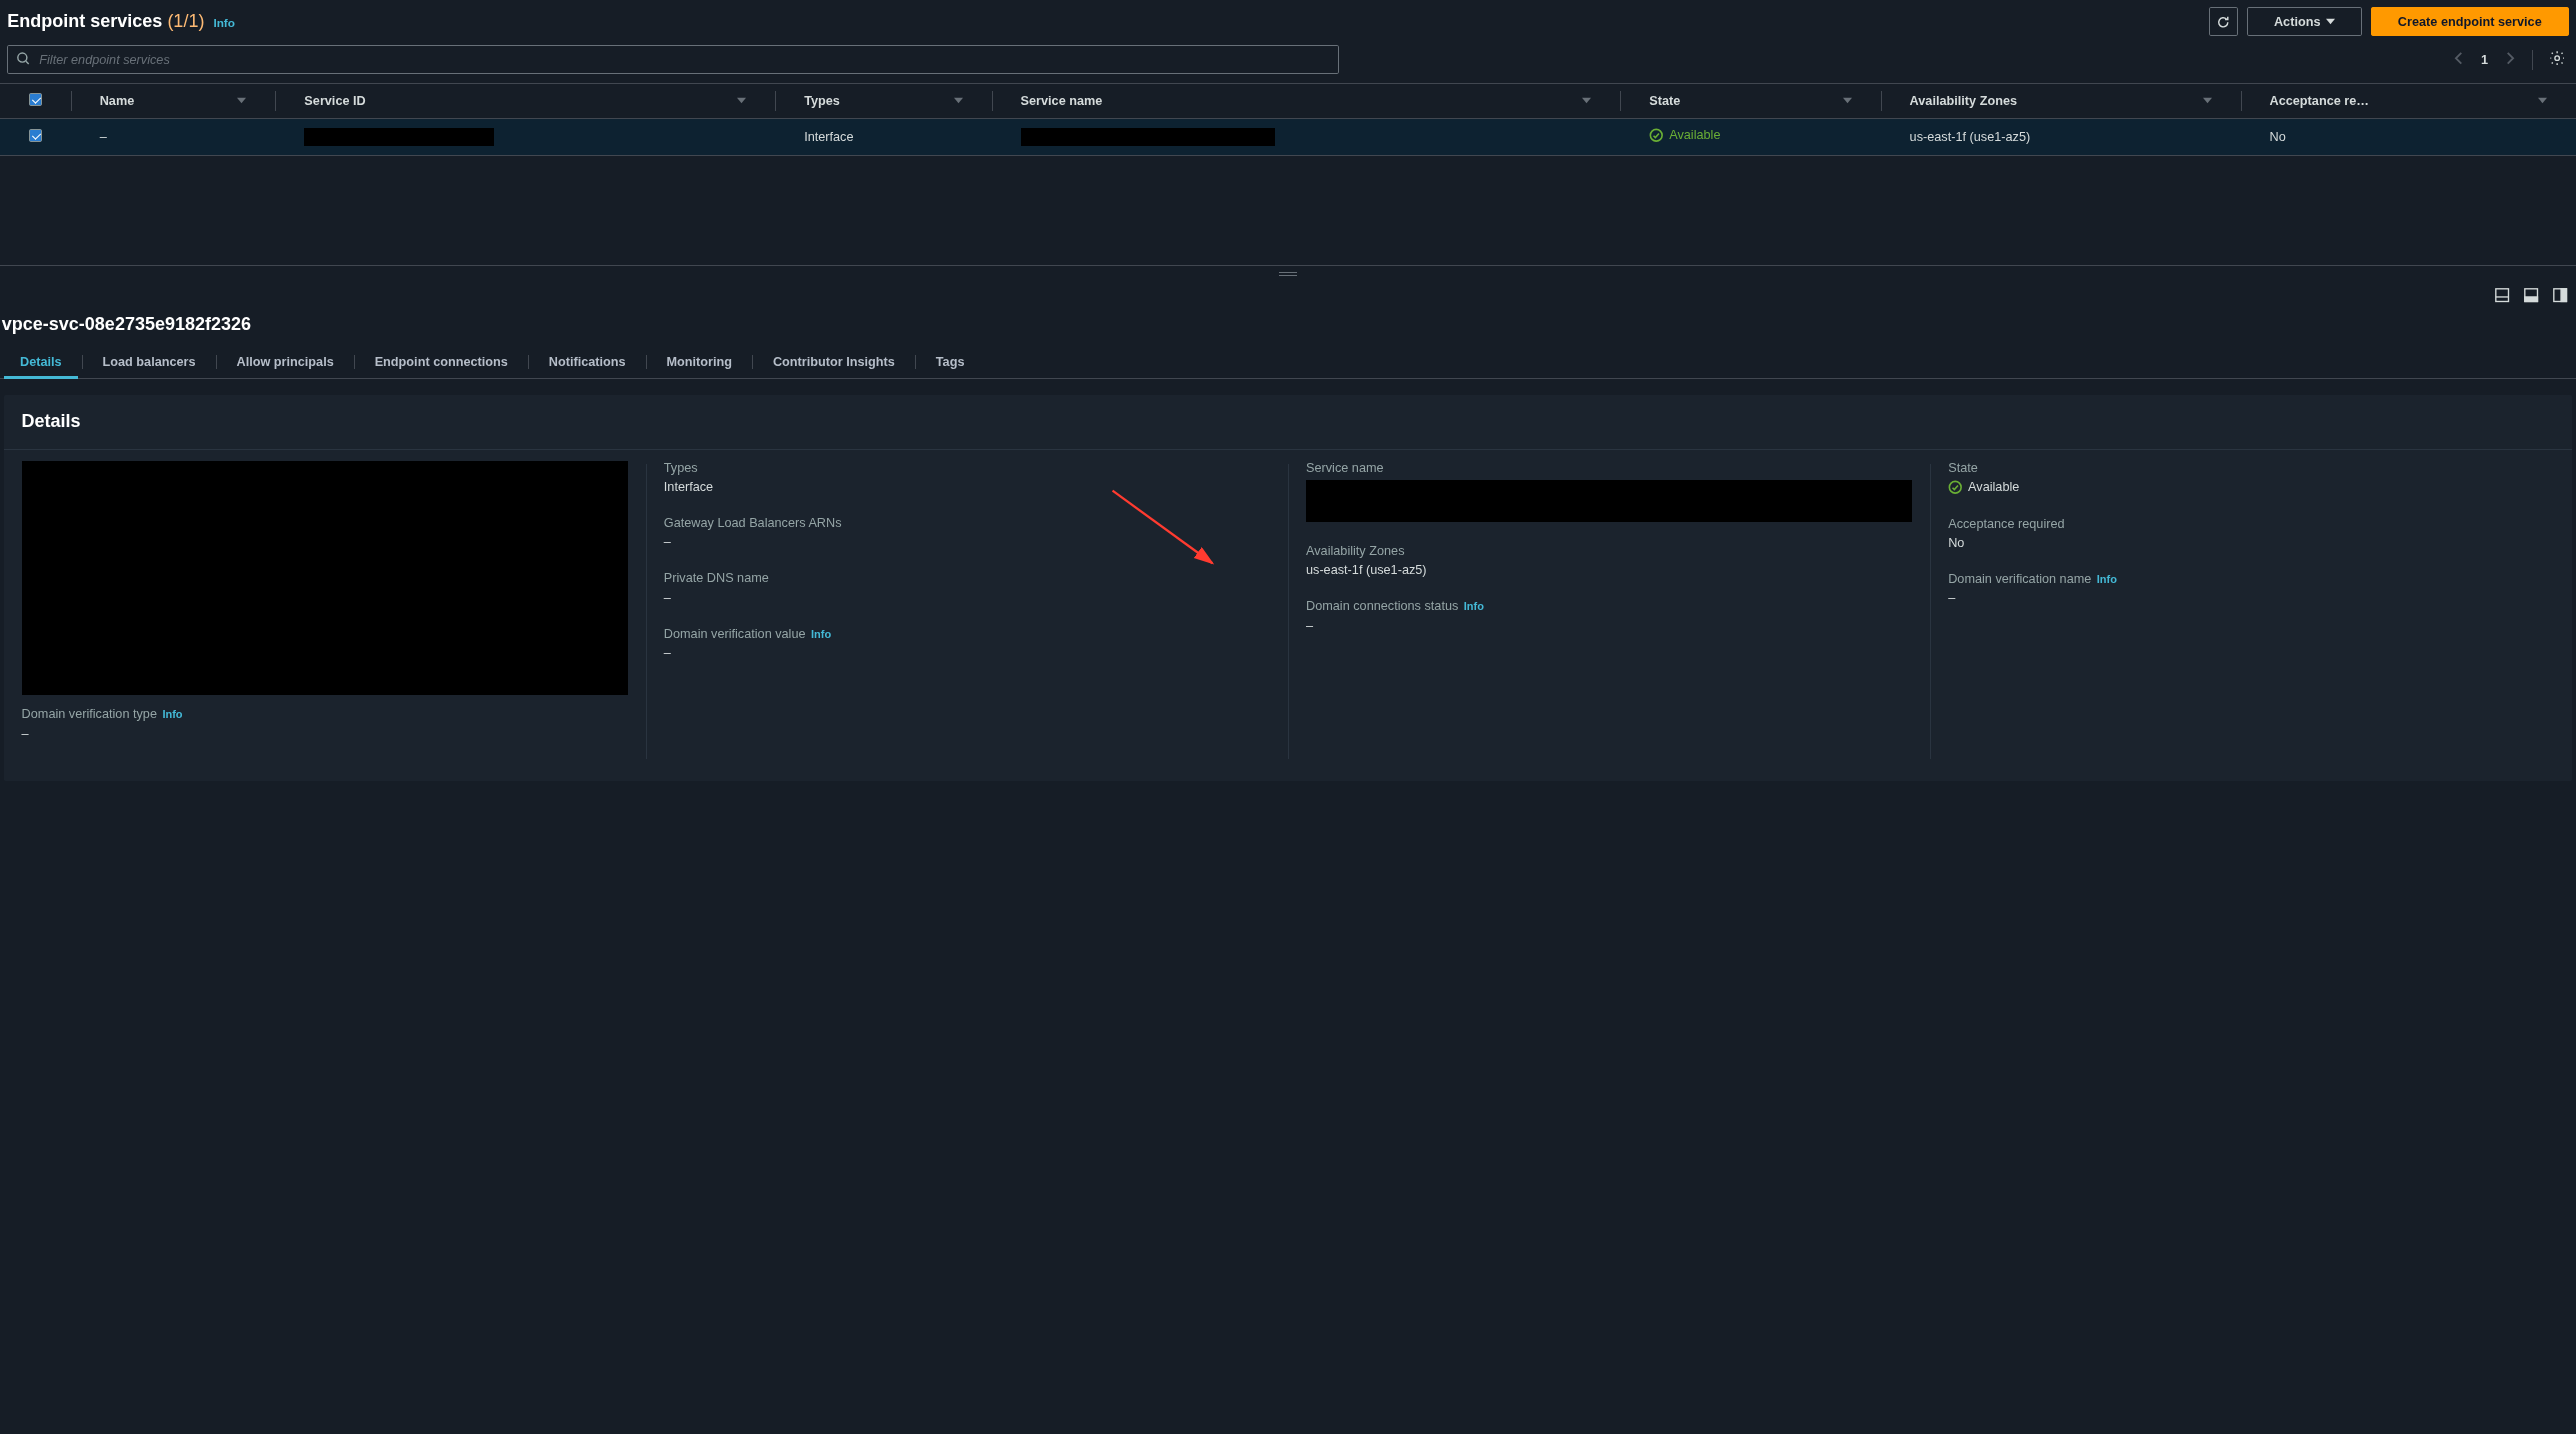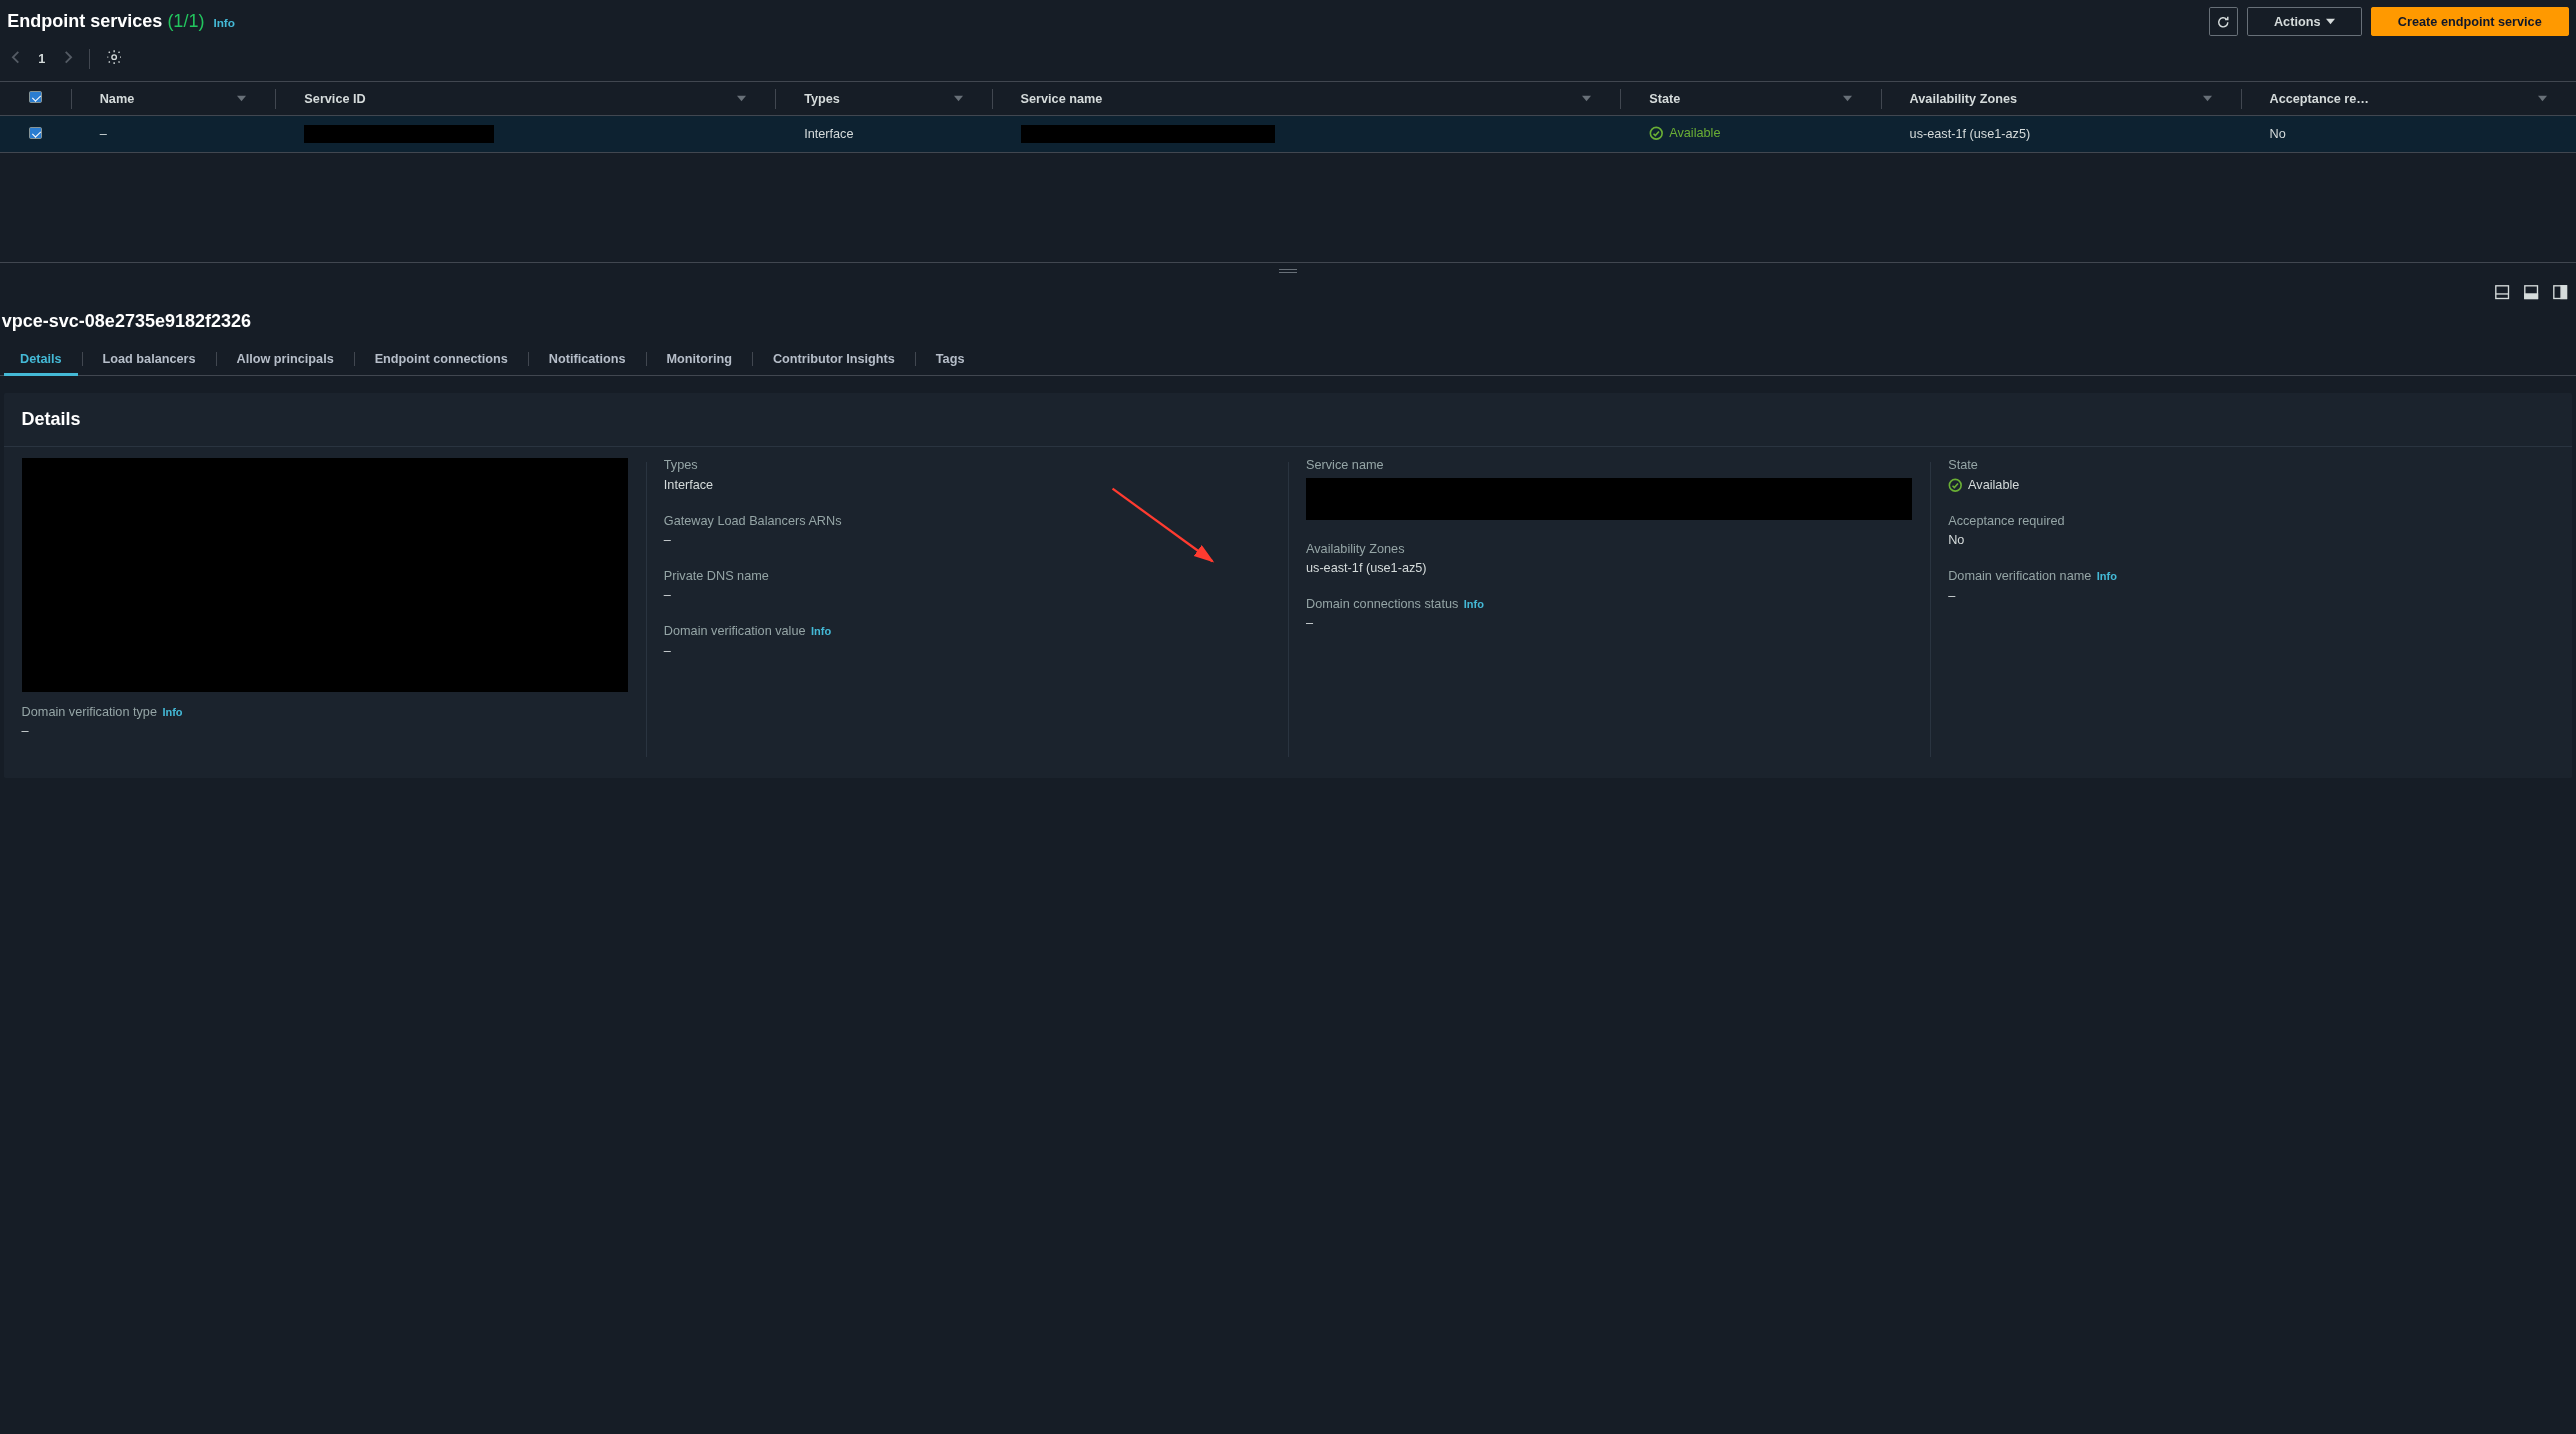--- a/index.html
+++ b/index.html
@@ -10,21 +10,21 @@
   font-size: 12.7px;
 }
 .header-row {
   display: flex;
   justify-content: space-between;
   align-items: center;
   padding: 7.3px 7.3px 9px 7.3px;
 }
 .title-area { display: flex; align-items: baseline; gap: 9px; }
 .title-main { font-size: 18px; font-weight: 700; color: #ffffff; }
-.title-count { color: #22c55e; font-weight: 400; }
+.title-count { color: #fdba74; font-weight: 400; }
 .info-link { color: #44b9d6; font-size: 11.8px; font-weight: 600; cursor: pointer; }
 .info-link-small { color: #44b9d6; font-size: 11px; font-weight: 600; cursor: pointer; margin-left: 5.4px; }
 .header-actions { display: flex; gap: 9px; align-items: center; }
 .btn {
   height: 29px;
   padding: 0 26px;
   border-radius: 1.8px;
   font-size: 12.7px;
   font-weight: 700;
   cursor: pointer;
@@ -146,20 +146,29 @@
       <span>Actions</span>
       <svg width="9" height="9" viewBox="0 0 10 10" fill="#d5dbdb">
           <path d="M0 2h10L5 8z"></path>
         </svg>
     </button>
     <button class="btn btn-primary">Create endpoint service</button>
   </div>
 </div>
 
 <div class="search-row">
+  <div class="search-box">
+    <span class="search-icon-wrap">
+      <svg width="14.5" height="14.5" viewBox="0 0 16 16" fill="none" stroke="#95a5a6" stroke-width="1.6">
+          <circle cx="7" cy="7" r="5"></circle>
+          <path d="M11 11l3 3"></path>
+        </svg>
+    </span>
+    <input class="search-input" placeholder="Filter endpoint services" style="">
+  </div>
   <div class="pagination">
     <span class="pag-arrow">
       <svg width="11" height="14.5" viewBox="0 0 12 16" fill="none" stroke="#545b64" stroke-width="2">
           <path d="M8 2L2 8l6 6"></path>
         </svg>
     </span>
     <span style="font-weight:700">1</span>
     <span class="pag-arrow">
       <svg width="11" height="14.5" viewBox="0 0 12 16" fill="none" stroke="#545b64" stroke-width="2">
           <path d="M4 2l6 6-6 6"></path>

